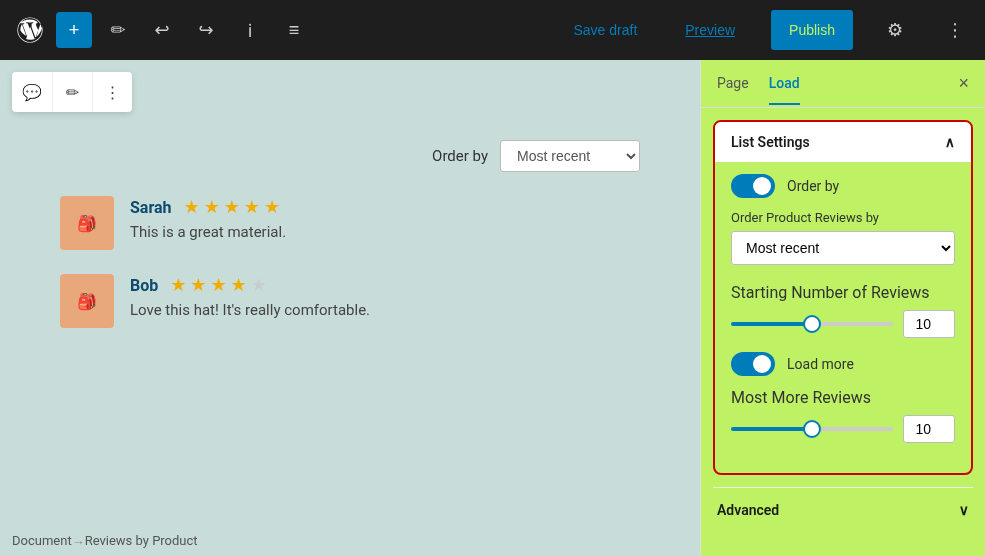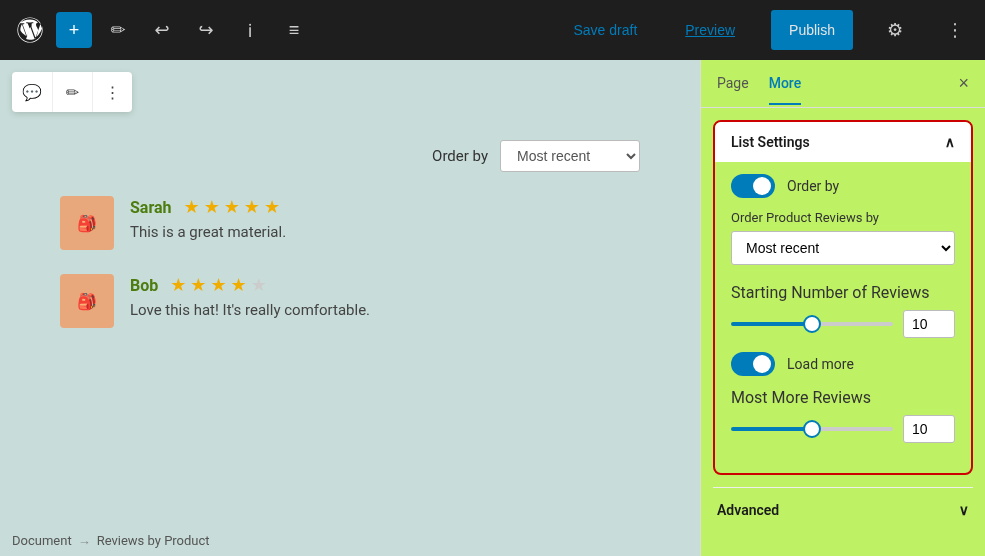--- a/index.html
+++ b/index.html
@@ -26,21 +26,21 @@
     }
     .toolbar-spacer { flex: 1; }
     .toolbar-right { display: flex; align-items: center; gap: 24px; }
     .save-draft-btn {
       background: transparent; border: none; color: #007cba; cursor: pointer; font-size: 14px; padding: 6px 12px;
     }
     .preview-btn {
       background: transparent; border: none; color: #007cba; cursor: pointer; font-size: 14px; padding: 6px 12px; text-decoration: underline;
     }
     .publish-btn {
-      background: #007cba; border: none; color: #e5e5e5; cursor: pointer;
+      background: #007cba; border: none; color: #bef264; cursor: pointer;
       font-size: 14px; padding: 12px 18px; border-radius: 3px; font-weight: 500;
     }
     .settings-btn {
       width: 36px; height: 36px; border: none; background: transparent;
       cursor: pointer; display: flex; align-items: center; justify-content: center; color: #ccc; font-size: 18px;
     }
     .more-btn {
       width: 36px; height: 36px; border: none; background: transparent;
       cursor: pointer; display: flex; align-items: center; justify-content: center; color: #ccc; font-size: 18px;
     }
@@ -79,30 +79,30 @@
       min-width: 140px;
     }
 
     
     .review-item { display: flex; gap: 16px; margin-bottom: 24px; }
     .avatar {
       width: 54px; height: 54px; background: #e8a87c;
       border-radius: 4px; display: flex; align-items: center; justify-content: center; flex-shrink: 0;
     }
     .review-body {}
-    .reviewer-name { font-size: 16px; font-weight: 700; color: #4d7c0f; display: inline; }
+    .reviewer-name { font-size: 16px; font-weight: 700; color: #0c4a6e; display: inline; }
     .stars { display: inline; margin-left: 8px; }
     .star { color: #f0ad00; font-size: 18px; }
     .star.empty { color: #ccc; }
     .review-text { font-size: 15px; color: #444; margin-top: 6px; }
 
     
     .breadcrumb {
       position: absolute; bottom: 8px; left: 12px;
-      font-size: 13px; color: #555; display: flex; align-items: center; gap: 6px;
+      font-size: 13px; color: #555; display: flex; align-items: center; 
     }
     .breadcrumb-arrow { color: #888; }
 
     
     .right-panel {
       width: 285px; background: #bef264; border-left: 1px solid #ddd;
       display: flex; flex-direction: column;
     }
     .panel-tabs {
       display: flex; align-items: center; border-bottom: 1px solid #ddd; padding: 0 16px;
@@ -171,21 +171,21 @@
       flex: 1; -webkit-appearance: none; height: 4px;
       background: linear-gradient(to right, #007cba 55%, #ccc 55%);
       border-radius: 4px; outline: none; cursor: pointer;
     }
     .slider2::-webkit-slider-thumb {
       -webkit-appearance: none; width: 18px; height: 18px;
       border-radius: 50%; background: white; border: 2px solid #007cba; cursor: pointer;
     }
     .number-input {
       width: 52px; border: 1px solid #bbb; border-radius: 3px;
-      padding: 5px 8px; font-size: 14px; text-align: left;
+      padding: 5px 8px; font-size: 14px; text-align: right;
     }
 
     
     .advanced-section {
       margin: 0 12px 12px; border-top: 1px solid #eee;
     }
     .advanced-header {
       display: flex; align-items: flex-start; justify-content: space-between;
       padding: 14px 4px; font-size: 14px; font-weight: 600; color: #1a1a1a;
       cursor: pointer;
@@ -304,21 +304,21 @@
       <span>Document</span>
       <span class="breadcrumb-arrow">→</span>
       <span>Reviews by Product</span>
     </div>
   </div>
 
   <div class="right-panel">
 
     <div class="panel-tabs">
       <span class="panel-tab">Page</span>
-      <span class="panel-tab active">More</span>
+      <span class="panel-tab active">Load</span>
       <button class="panel-close">×</button>
     </div>
 
     <div class="panel-section">
       <div class="section-header">
         <span>List Settings</span>
         <span>∧</span>
       </div>
       <div class="section-content">
         

